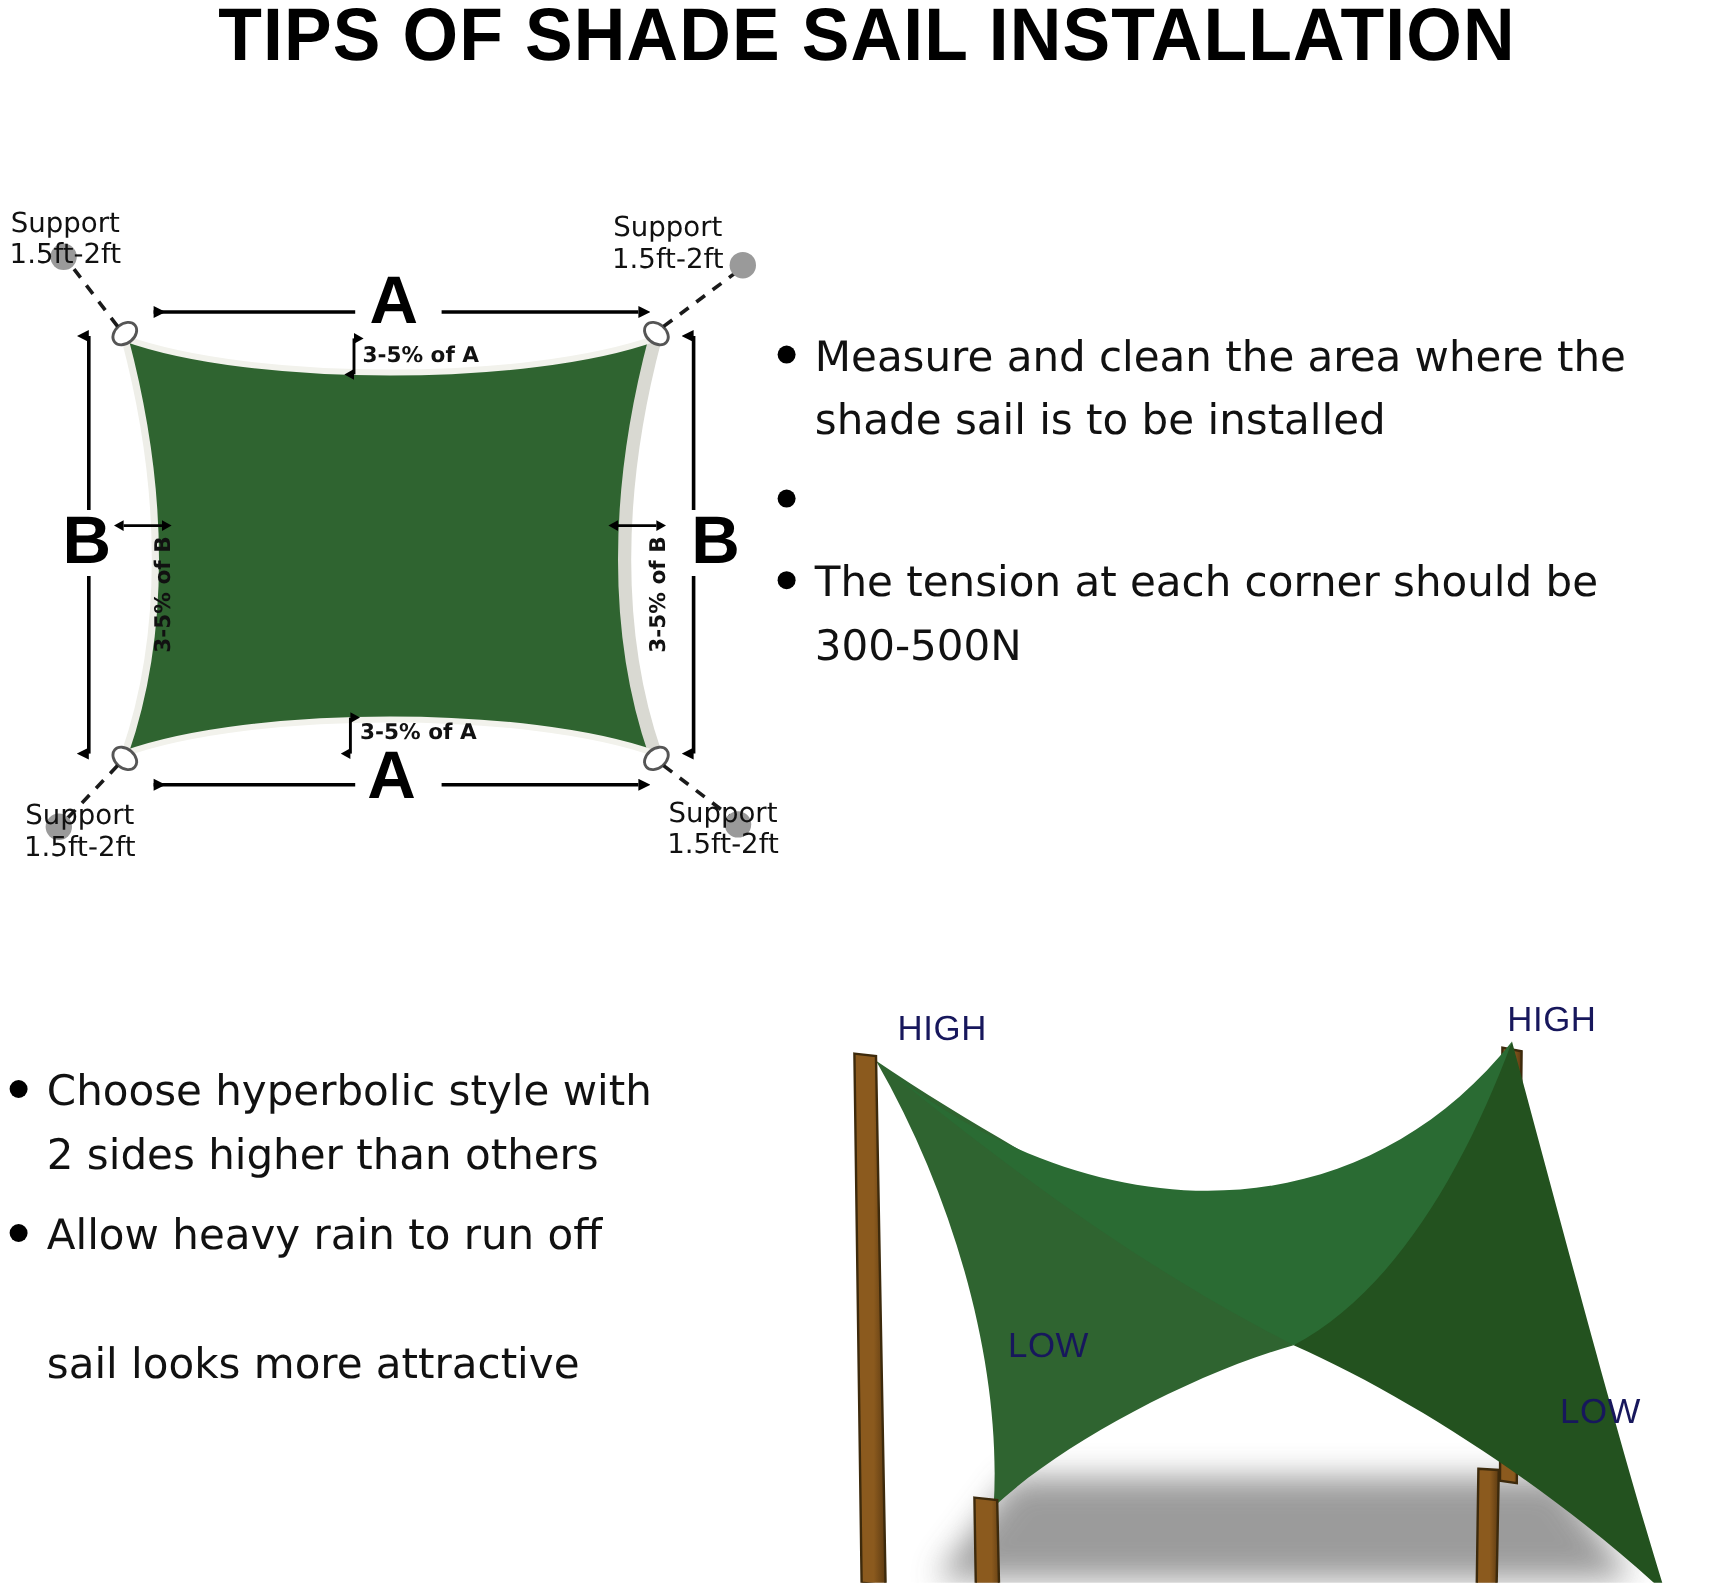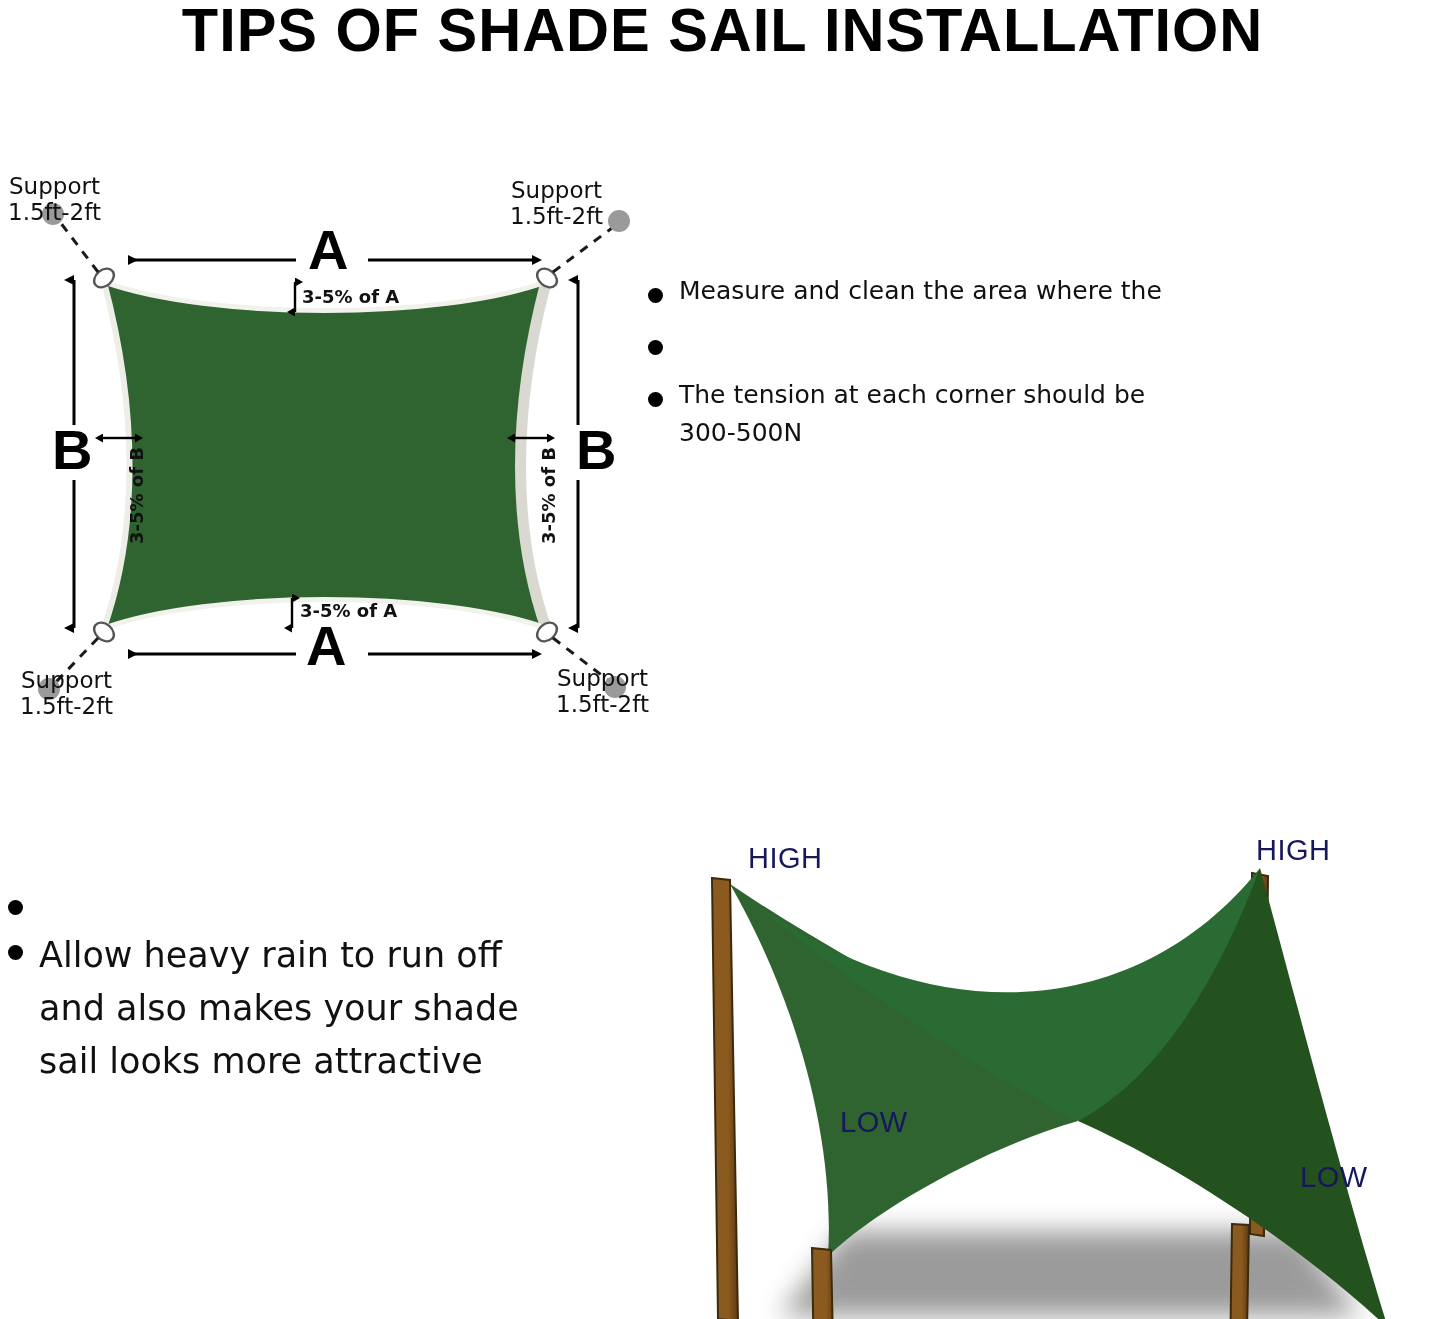--- a/index.html
+++ b/index.html
@@ -45,21 +45,21 @@
   .bullet-row{display:flex;align-items:flex-start;}
   .dot{
     flex:0 0 auto;
     width:15px;height:15px;border-radius:50%;
     background:#000;margin-top:16px;margin-right:16px;
   }
   .btext{
     font-family:"DejaVu Sans","Liberation Sans",sans-serif;
     font-size:35px;line-height:1.52;color:#111;
   }
-  .bullets.right .btext{font-size:25px;}
+  .bullets.right .btext{font-size:35px;}
   .bullets.left  .btext{font-size:35px;}
 
   
   .hl{
     position:absolute;
     font-family:"Liberation Sans","DejaVu Sans",sans-serif;
     font-size:29px;color:#17175c;letter-spacing:.5px;white-space:nowrap;
   }
 
   svg{display:block;}
@@ -181,20 +181,21 @@
     <div class="abs pct rot" style="left:126px;top:384px;">3-5% of B</div>
     <div class="abs pct rot" style="left:538px;top:384px;">3-5% of B</div>
   </div>
 
   <div class="bullets right" style="left:648px;top:272px;width:800px;">
 
     <div class="bullet-row" style="margin-bottom:14px;">
       <span class="dot"></span>
       <span class="btext">
         <span>Measure and clean the area where the</span><br>
+        <span>shade sail is to be installed</span>
       </span>
     </div>
 
     <div class="bullet-row" style="margin-bottom:14px;">
       <span class="dot"></span>
       <span class="btext">
         <br>
       </span>
     </div>
 
@@ -204,27 +205,31 @@
         <span>The tension at each corner should be</span><br>
         <span>300-500N</span>
       </span>
     </div>
   </div>
 
   <div class="bullets left" style="left:8px;top:884px;width:630px;">
 
     <div class="bullet-row" style="margin-bottom:14px;">
       <span class="dot"></span>
+      <span class="btext">
+        <span>Choose hyperbolic style with</span><br>
+        <span>2 sides higher than others</span>
+      </span>
     </div>
 
     <div class="bullet-row">
       <span class="dot"></span>
       <span class="btext">
         <span>Allow heavy rain to run off</span><br>
-        <span>and also makes your shade</span><br>
+        <br>
         <span>sail looks more attractive</span>
       </span>
     </div>
   </div>
 
   <div class="abs" style="left:660px;top:816px;width:785px;height:529px;">
 
     <svg width="785" height="529" viewBox="0 0 785 529">
       <defs>
         <filter id="softshadow" x="-25%" y="-60%" width="150%" height="240%">

